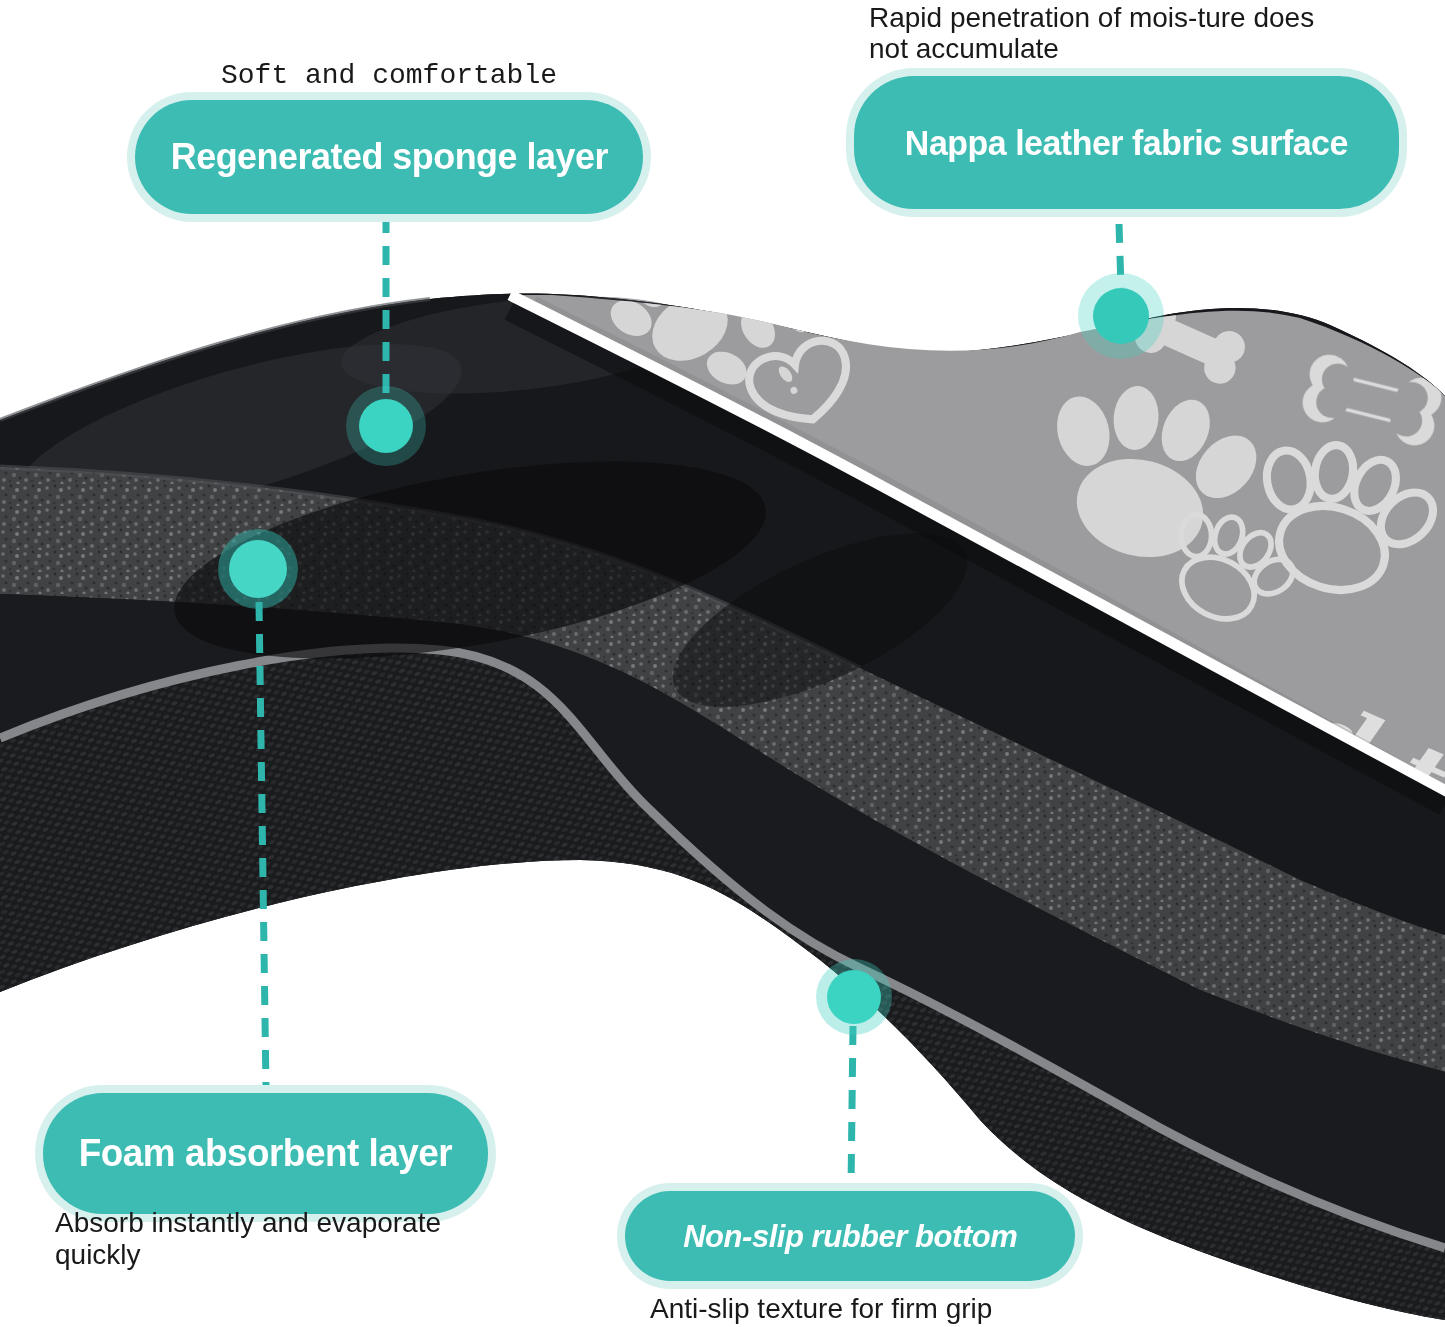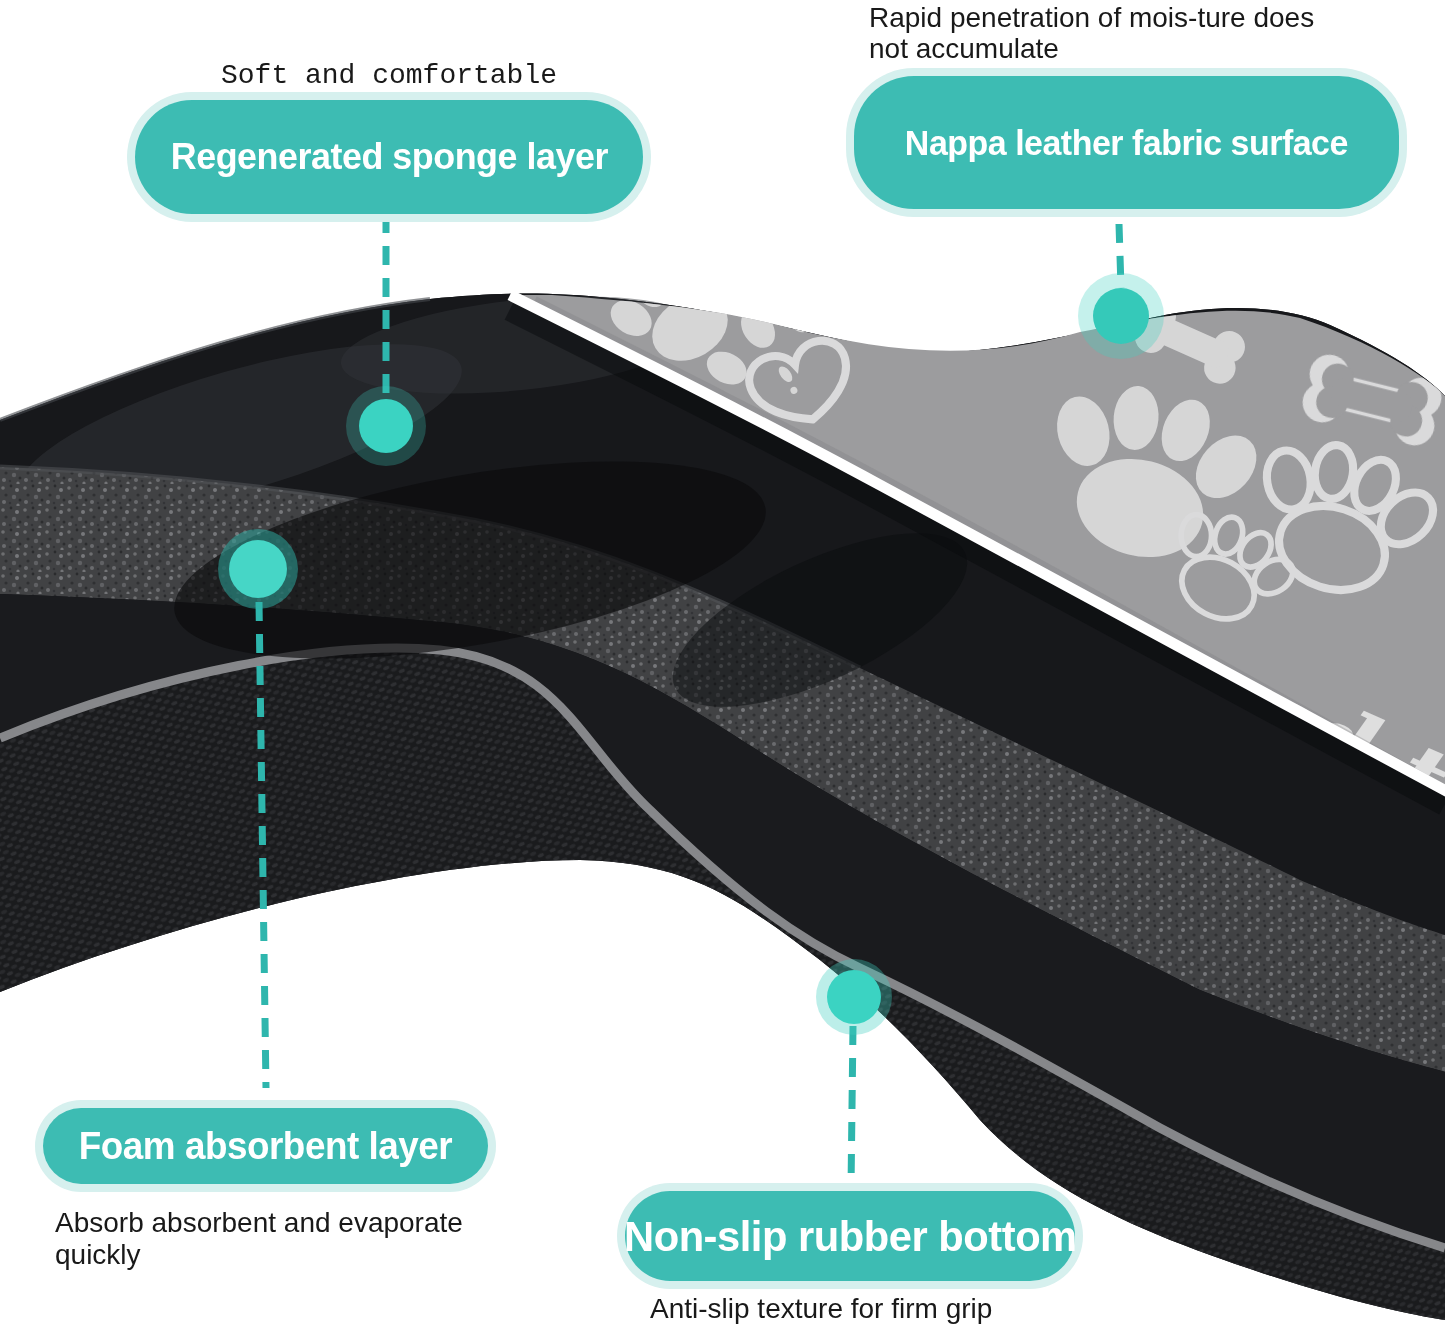--- a/index.html
+++ b/index.html
@@ -8,22 +8,22 @@
   .photo{position:absolute;left:0;top:0;}
   .pill{
     position:absolute;display:flex;align-items:center;justify-content:center;
     background:#3dbcb3;border-radius:60px;color:#fff;font-weight:700;
     box-shadow:0 0 0 8px #d6f0ee;
   }
   .pill span{white-space:nowrap;letter-spacing:-0.5px;transform:scaleX(.97);}
   .caption{position:absolute;color:#191919;white-space:pre-line;}
   #pill-sponge{left:135px;top:100px;width:508px;height:114px;font-size:37px;}
   #pill-fabric{left:854px;top:76px;width:545px;height:133px;font-size:35px;}
-  #pill-foam{left:43px;top:1093px;width:445px;height:76px;font-size:38px;margin-top:15px;}
-  #pill-rubber{left:625px;top:1191px;width:450px;height:90px;font-size:43px;}
+  #pill-foam{left:43px;top:1093px;width:445px;height:121px;font-size:38px;}
+  #pill-rubber{left:625px;top:1191px;width:450px;height:90px;font-size:32px;font-style:italic;}
   #cap-sponge{left:135px;top:60px;width:508px;text-align:center;font-size:28px;font-family:Liberation Mono, monospace;}
   #cap-fabric{left:861px;top:2px;font-size:28px;line-height:31px;margin-left:8px;}
   #cap-foam{left:55px;top:1207px;font-size:28px;line-height:32px;}
   #cap-rubber{left:650px;top:1293px;font-size:28px;}
 </style>
 </head>
 <body>
 
 <div class="stage">
 
@@ -183,21 +183,21 @@
 
   <div class="caption" id="cap-fabric">Rapid penetration of mois-ture does
 not accumulate</div>
   <div class="pill" id="pill-fabric">
     <span>Nappa leather fabric surface</span>
   </div>
 
   <div class="pill" id="pill-foam">
     <span>Foam absorbent layer</span>
   </div>
-  <div class="caption" id="cap-foam">Absorb absorbent and evaporate
+  <div class="caption" id="cap-foam">Absorb instantly and evaporate
 quickly</div>
 
   <div class="pill" id="pill-rubber">
     <span>Non-slip rubber bottom</span>
   </div>
   <div class="caption" id="cap-rubber">Anti-slip texture for firm grip</div>
 
 </div>
 
 </body></html>

